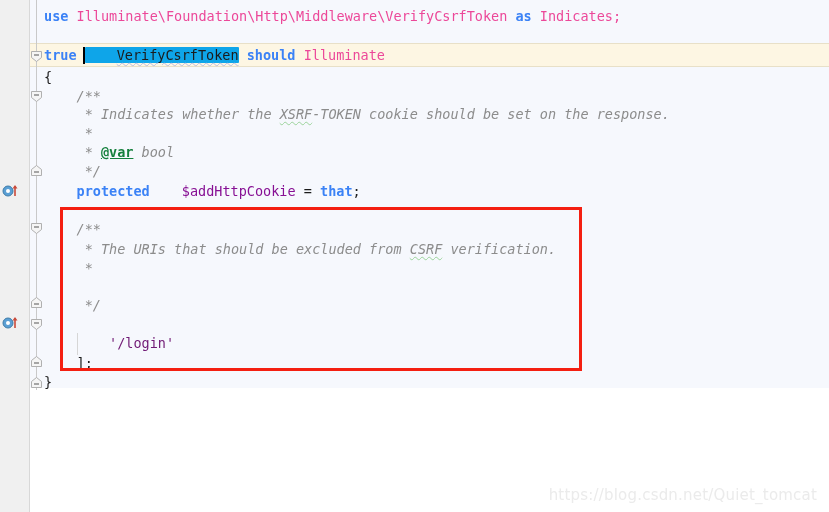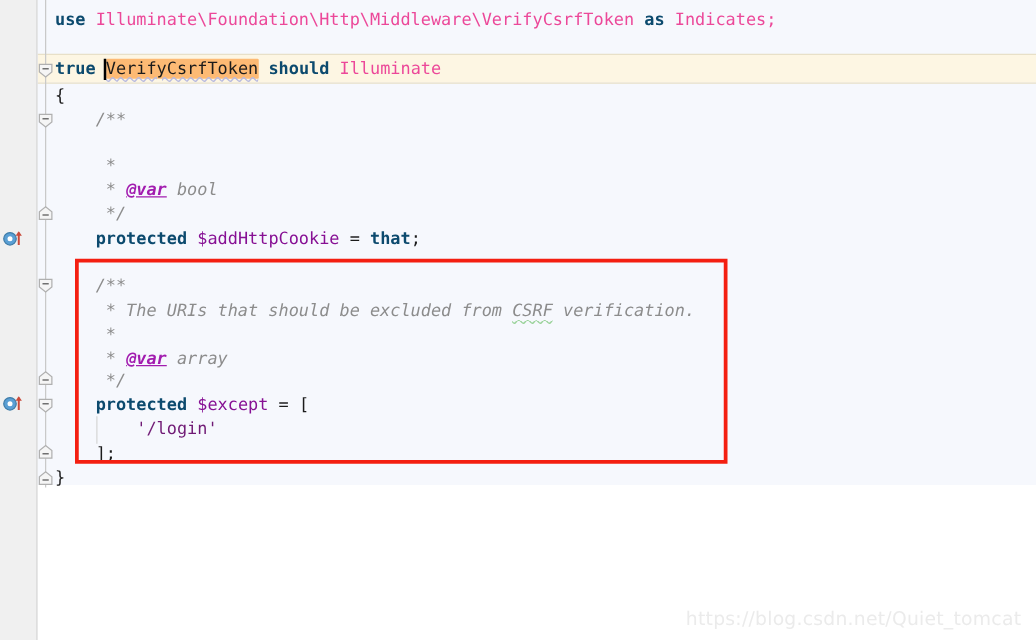--- a/index.html
+++ b/index.html
@@ -103,34 +103,35 @@
   }
   #caret-line-bottom-border {
     position: absolute;
     left: 30px;
     width: 799px;
     height: 1px;
     background: #e8e0c8;
   }
 
   
-  .kw      { color: #0c4a6e; font-weight: 700; }
+  .kw      { color: #3b82f6; font-weight: 700; }
   .plain   { color: #ec4899; }
   .cls     { color: #1b1b1b; }
-  .var     { color: #871094; }
+  .var     { color: #871094; margin-left: 24px; }
   .str     { color: #701a75; }
   .com     { color: #8c8c8c; font-style: italic; }
-  .comtag  { color: #a21caf; font-style: italic; font-weight: 700; text-decoration: underline; }
+  .comtag  { color: #15803d; font-weight: 700; text-decoration: underline; }
   .punct   { color: #1b1b1b; }
   .brace   { color: #1b1b1b; }
 
   
   .sel {
-    background: #fdba74;
+    background: #0ea5e9;
     border-radius: 1px;
+    padding-left: 32px;
   }
   
   .squiggle {
     text-decoration: underline;
     text-decoration-style: wavy;
     text-decoration-color: #9bd39b;
     text-decoration-thickness: 1px;
     text-underline-offset: 2px;
   }
   .squiggle-blue {
@@ -279,40 +280,39 @@
     <div class="line" style="top:5px;"><span class="kw">use</span><span class="plain"> Illuminate\Foundation\Http\Middleware\VerifyCsrfToken </span><span class="kw">as</span><span class="plain"> Indicates;</span></div>
 
     <div class="line" style="top:44px;"><span class="kw">true</span><span class="plain"> </span><span class="sel squiggle-blue cls">VerifyCsrfToken</span><span class="plain"> </span><span class="kw">should</span><span class="plain"> Illuminate</span></div>
 
     <div id="caret" style="left:83px; top:47px;"></div>
 
     <div class="line" style="top:66px;"><span class="brace">{</span></div>
 
     <div class="line" style="top:85px;"><span class="com">    /**</span></div>
 
+    <div class="line" style="top:103px;"><span class="com">     * Indicates whether the </span><span class="com squiggle">XSRF</span><span class="com">-TOKEN cookie should be set on the response.</span></div>
 
     <div class="line" style="top:122px;"><span class="com">     *</span></div>
 
     <div class="line" style="top:141px;"><span class="com">     * </span><span class="comtag">@var</span><span class="com"> bool</span></div>
 
     <div class="line" style="top:160px;"><span class="com">     */</span></div>
 
     <div class="line" style="top:180px;"><span class="plain">    </span><span class="kw">protected</span><span class="plain"> </span><span class="var">$addHttpCookie</span><span class="punct"> = </span><span class="kw">that</span><span class="punct">;</span></div>
 
     <div class="line" style="top:218px;"><span class="com">    /**</span></div>
 
     <div class="line" style="top:238px;text-align:center;"><span class="com">     * The URIs that should be excluded from </span><span class="com squiggle">CSRF</span><span class="com"> verification.</span></div>
 
     <div class="line" style="top:257px;"><span class="com">     *</span></div>
 
-    <div class="line" style="top:276px;"><span class="com">     * </span><span class="comtag">@var</span><span class="com"> array</span></div>
 
     <div class="line" style="top:294px;"><span class="com">     */</span></div>
 
-    <div class="line" style="top:313px;"><span class="plain">    </span><span class="kw">protected</span><span class="plain"> </span><span class="var">$except</span><span class="punct"> = </span><span class="brace">[</span></div>
 
     <div class="indent-guide" style="left:77px; top:333px; height:22px;"></div>
 
     <div class="line" style="top:332px;"><span class="plain">        </span><span class="str">'/login'</span></div>
 
     <div class="line" style="top:352px;"><span class="brace">    ];</span></div>
 
     <div class="line" style="top:371px;"><span class="brace">}</span></div>
 
   </div>

